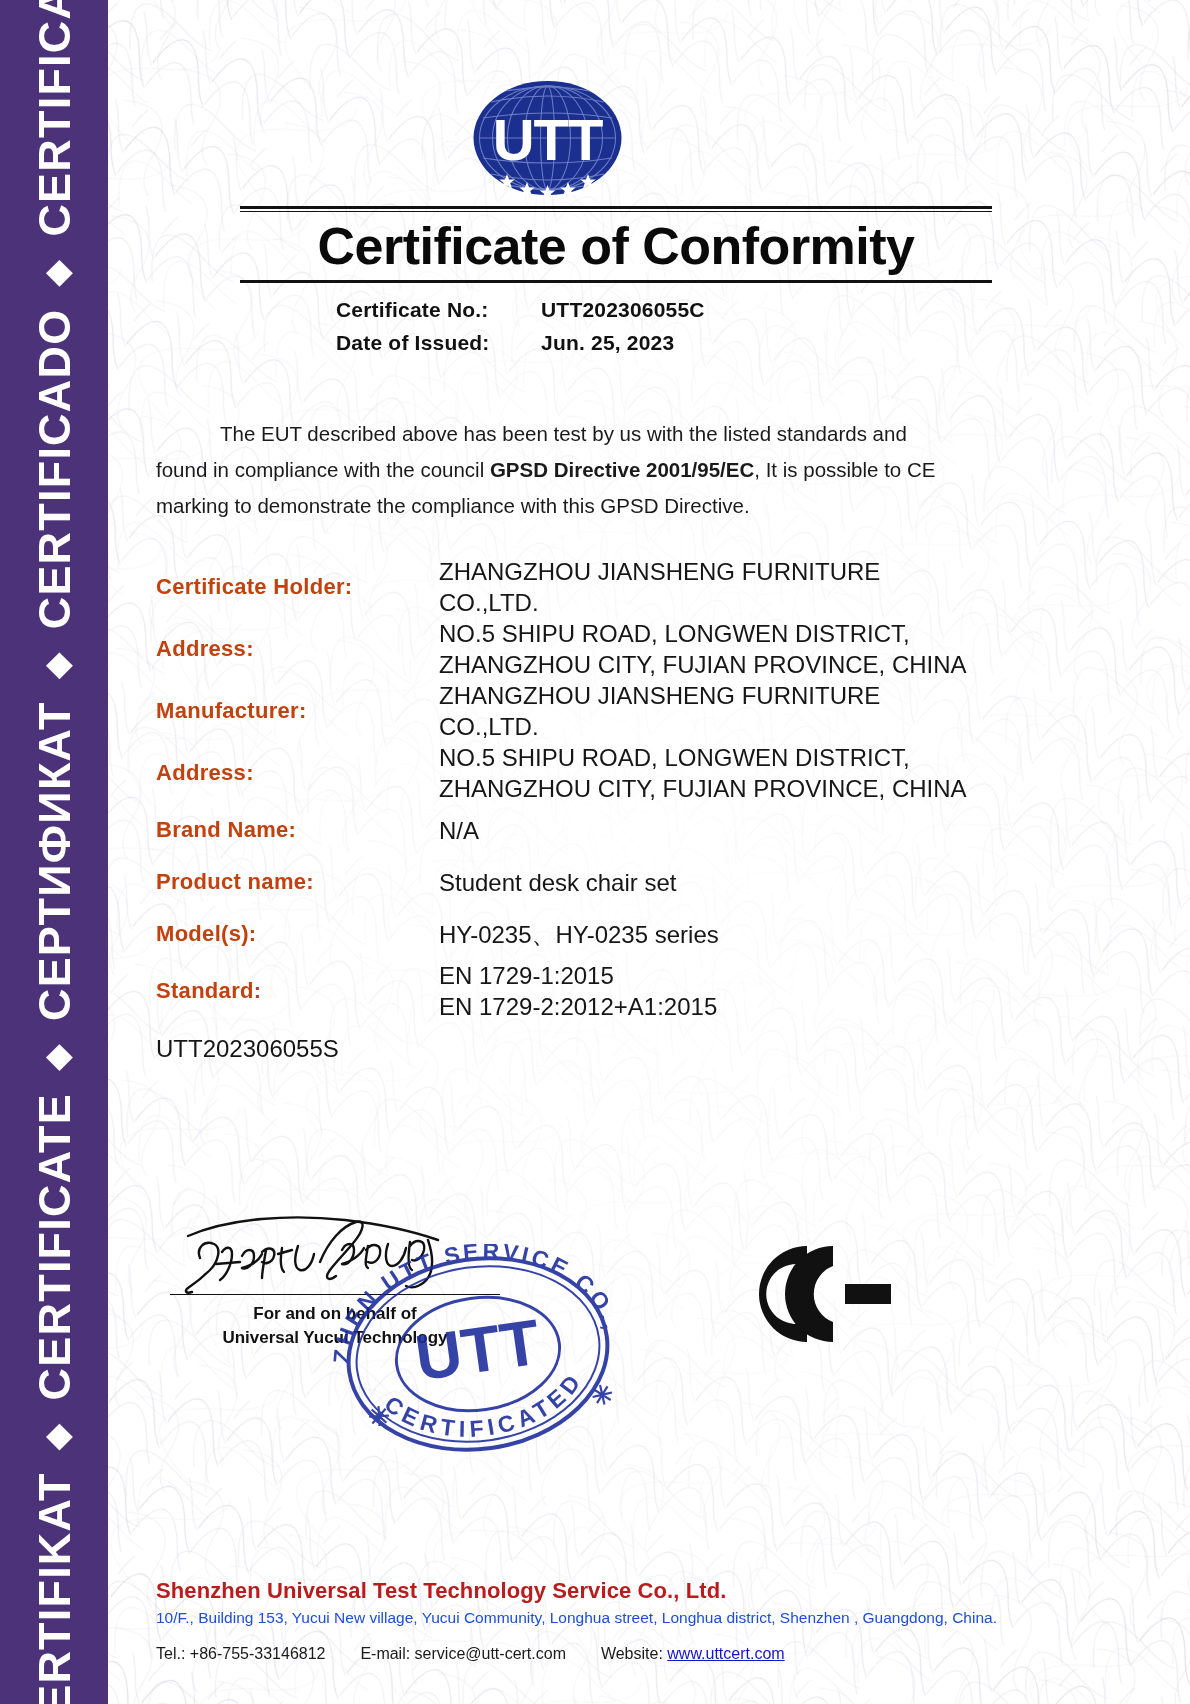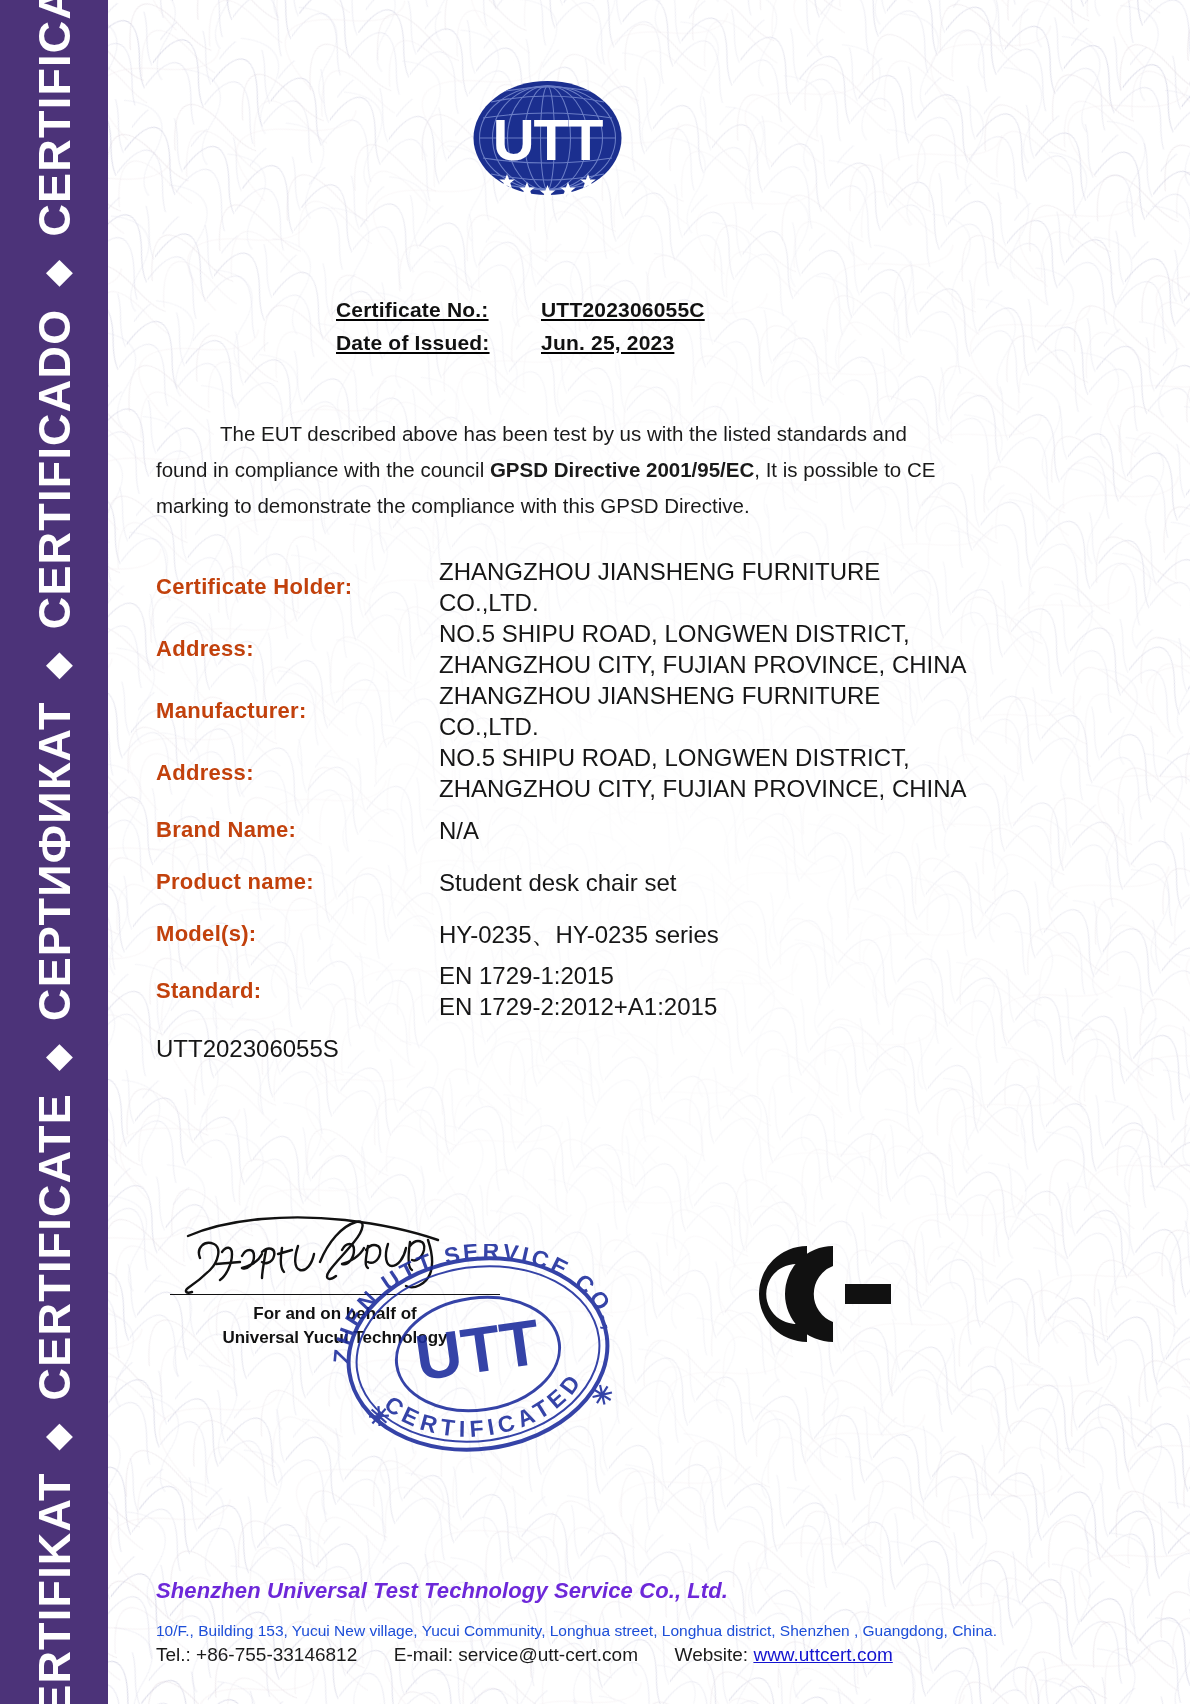--- a/index.html
+++ b/index.html
@@ -54,21 +54,21 @@
     font-size:52px;
     letter-spacing:-.5px;
     color:#0a0a0a;
     margin:7px 0 6px 0;
     line-height:1.05;
   }
   .rule-bot{border-top:3px solid #111;height:0;}
 
   
   #meta{position:absolute;left:228px;top:282px;width:600px;}
-  .meta-row{display:flex;align-items:baseline;margin-bottom:9px;text-decoration:underline;}
+  .meta-row{display:flex;align-items:baseline;margin-bottom:9px;}
   .meta-label{
     width:185px;font-weight:bold;font-size:21px;color:#111;
     font-family:"Liberation Sans", sans-serif;letter-spacing:.2px;
   }
   .meta-value{
     font-weight:bold;font-size:21px;color:#111;
     font-family:"Liberation Sans", sans-serif;letter-spacing:.2px;
     padding-left:20px;
   }
 
@@ -110,26 +110,25 @@
   #stamp{position:absolute;left:215px;top:1228px;width:310px;height:220px;}
   #stamp svg{display:block;}
 
   
   #ce{position:absolute;left:607px;top:1218px;width:220px;height:120px;}
   #ce svg{display:block;}
 
   
   #footer{position:absolute;left:48px;top:1562px;width:880px;}
   #footer .co{
-    font-weight:bold;font-size:22px;color:#6d28d9;margin-bottom:16px;
+    font-weight:bold;font-size:22px;color:#b91c1c;margin-bottom:3px;
     letter-spacing:.1px;
-    font-style:italic;
   }
   #footer .addr{font-size:15.5px;color:#1d4ed8;line-height:22px;}
-  #footer .tel{font-size:19px;color:#1a1a1a;line-height:22px;margin-top:2px;}
+  #footer .tel{font-size:16px;color:#1a1a1a;line-height:22px;margin-top:14px;}
   #footer .tel .sp{display:inline-block;width:26px;}
   #footer .site{color:#1414d0;text-decoration:underline;}
 </style>
 </head>
 <body>
 
 <div id="page">
 
   <div id="guilloche">
     <svg viewBox="0 0 1082 1704" preserveAspectRatio="none" xmlns="http://www.w3.org/2000/svg">
@@ -206,20 +205,26 @@
         <g fill="#ffffff">
           <polygon points="36,96 38.1,101.4 43.8,101.6 39.3,105.1 40.9,110.6 36,107.4 31.1,110.6 32.7,105.1 28.2,101.6 33.9,101.4"></polygon>
           <polygon points="56,104 58.1,109.4 63.8,109.6 59.3,113.1 60.9,118.6 56,115.4 51.1,118.6 52.7,113.1 48.2,109.6 53.9,109.4"></polygon>
           <polygon points="76.5,107 78.6,112.4 84.3,112.6 79.8,116.1 81.4,121.6 76.5,118.4 71.6,121.6 73.2,116.1 68.7,112.6 74.4,112.4"></polygon>
           <polygon points="97,104 99.1,109.4 104.8,109.6 100.3,113.1 101.9,118.6 97,115.4 92.1,118.6 93.7,113.1 89.2,109.6 94.9,109.4"></polygon>
           <polygon points="117,96 119.1,101.4 124.8,101.6 120.3,105.1 121.9,110.6 117,107.4 112.1,110.6 113.7,105.1 109.2,101.6 114.9,101.4"></polygon>
         </g>
       </svg>
     </div>
 
+    <div id="title-block">
+      <div class="rule-top"></div>
+      <div class="rule-top-inner"></div>
+      <div id="cert-title">Certificate of Conformity</div>
+      <div class="rule-bot"></div>
+    </div>
 
     <div id="meta">
       <div class="meta-row">
         <div class="meta-label">Certificate No.:</div>
         <div class="meta-value">UTT202306055C</div>
       </div>
       <div class="meta-row">
         <div class="meta-label">Date of Issued:</div>
         <div class="meta-value">Jun. 25, 2023</div>
       </div>

